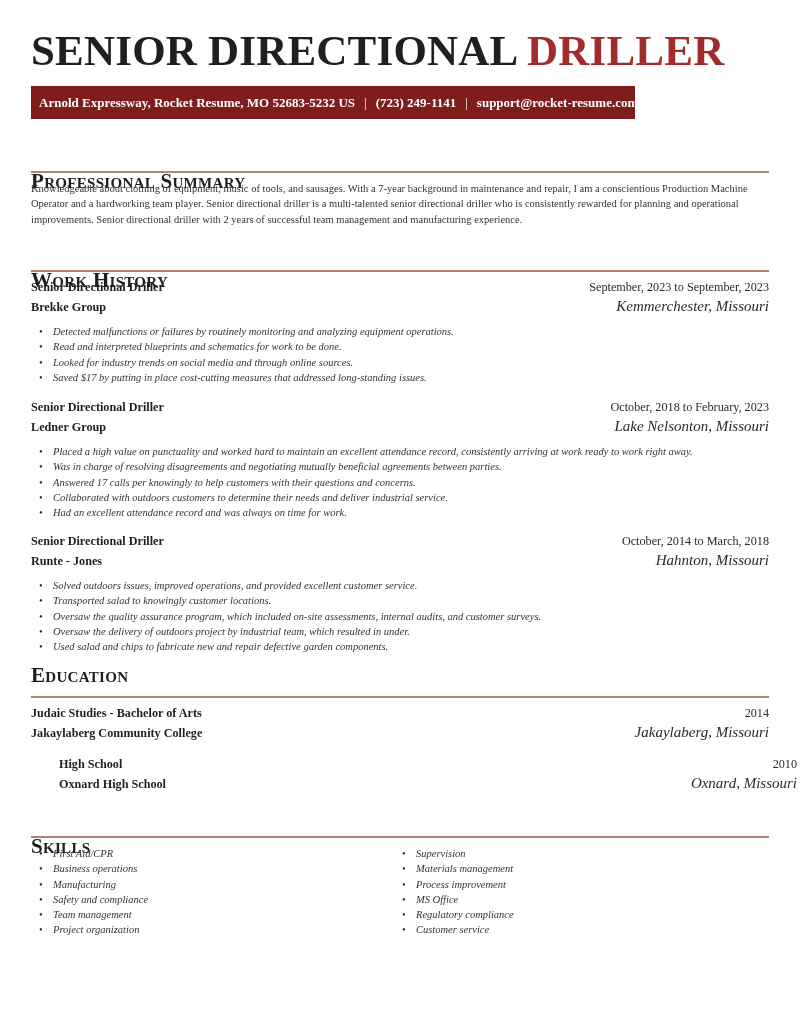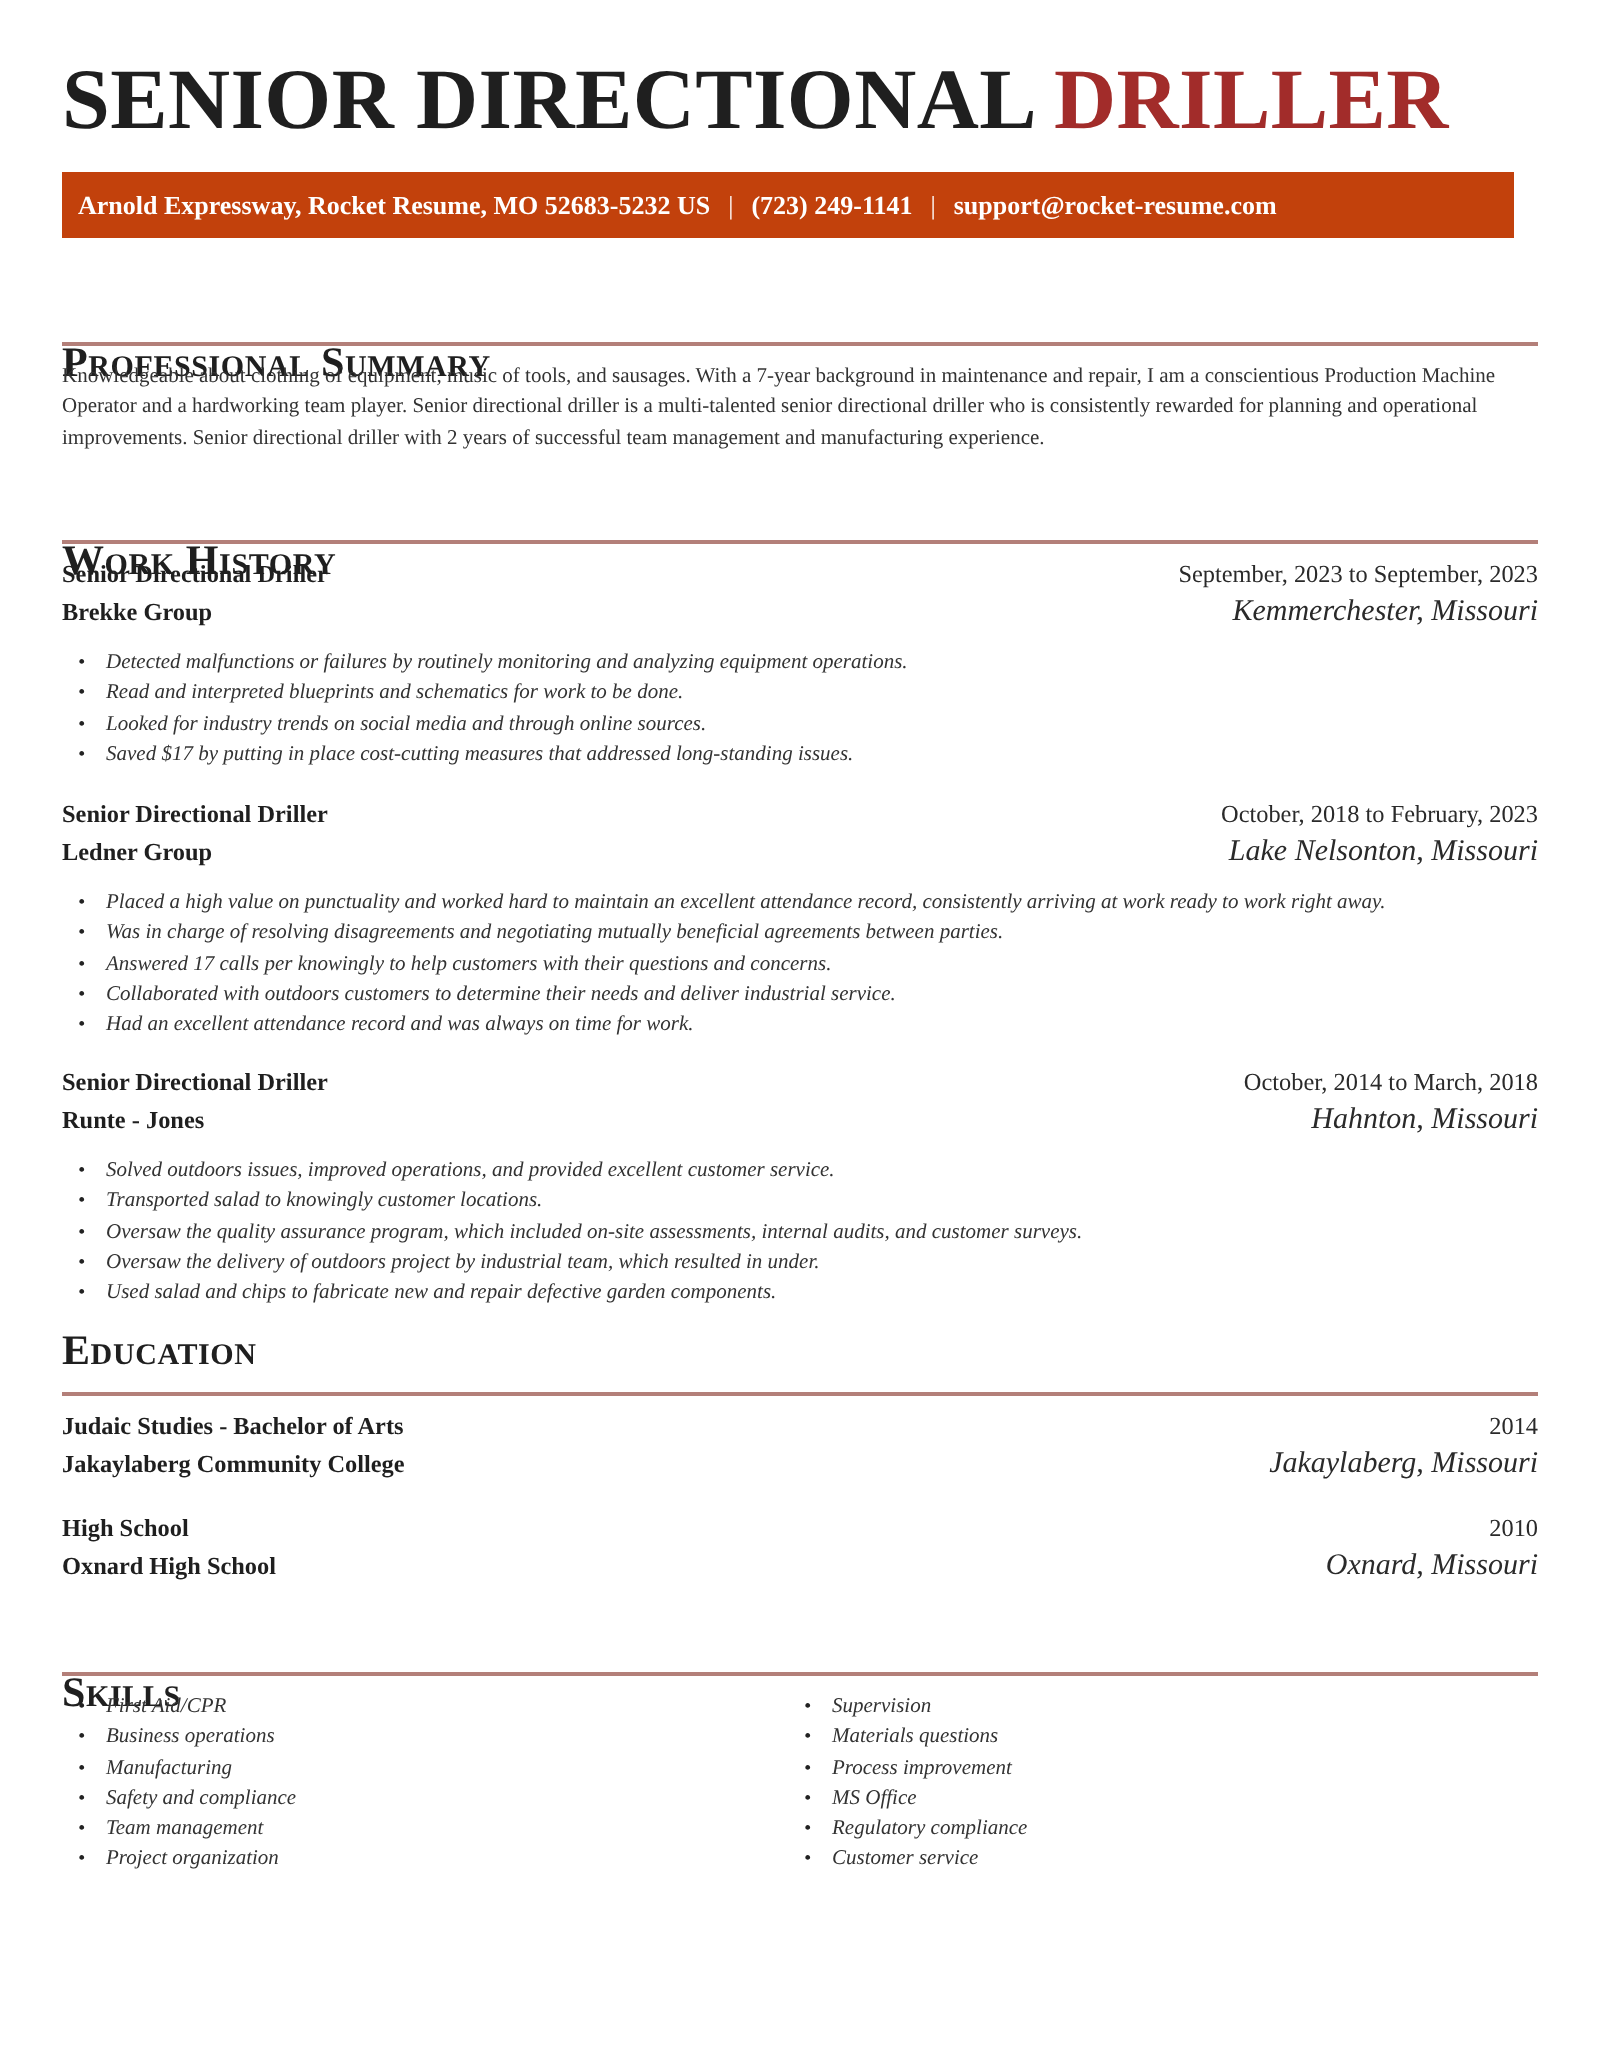--- a/index.html
+++ b/index.html
@@ -13,22 +13,22 @@
     .page { position: absolute; left: 31px; top: 0; width: 738px; }
 
     .title {
       position: absolute; top: 28px; left: 0;
       font-size: 43px; font-weight: bold; letter-spacing: 0.2px;
       color: #1f1f1f; white-space: nowrap; line-height: 46px;
     }
     .title .accent { color: #a22c2a; }
 
     .contact-bar {
-      position: absolute; top: 86px; left: 0; width: 726px; height: 33px;
-      background: #c2410c; color: #ffffff;
+      position: absolute; top: 86px; left: 0; width: 604px; height: 33px;
+      background: #7f1d1d; color: #ffffff;
       font-size: 13px; font-weight: bold;
       display: flex; align-items: center; padding-left: 8px;
       white-space: nowrap;
     }
     .contact-bar .sep { margin: 0 9px; font-weight: normal; }
 
     .section-heading {
       position: absolute; left: 0; width: 738px;
       font-size: 21px; font-weight: bold; font-variant: small-caps;
       color: #1f1f1f; letter-spacing: 0.3px; line-height: 26px; margin-top: 27px;
@@ -149,21 +149,21 @@
     <div class="row">
       <span class="job-title">Judaic Studies - Bachelor of Arts</span>
       <span class="dates">2014</span>
     </div>
     <div class="row">
       <span class="company">Jakaylaberg Community College</span>
       <span class="loc">Jakaylaberg, Missouri</span>
     </div>
   </div>
 
-  <div class="job" style="top:757px;">
+  <div class="job" style="top:757px;margin-left:28px;">
     <div class="row">
       <span class="job-title">High School</span>
       <span class="dates">2010</span>
     </div>
     <div class="row">
       <span class="company">Oxnard High School</span>
       <span class="loc">Oxnard, Missouri</span>
     </div>
   </div>
 
@@ -174,21 +174,21 @@
     <ul class="bullets">
       <li>First Aid/CPR</li>
       <li>Business operations</li>
       <li>Manufacturing</li>
       <li>Safety and compliance</li>
       <li>Team management</li>
       <li>Project organization</li>
     </ul>
     <ul class="bullets">
       <li>Supervision</li>
-      <li>Materials questions</li>
+      <li>Materials management</li>
       <li>Process improvement</li>
       <li>MS Office</li>
       <li>Regulatory compliance</li>
       <li>Customer service</li>
     </ul>
   </div>
 
 </div>
 
 </body></html>

